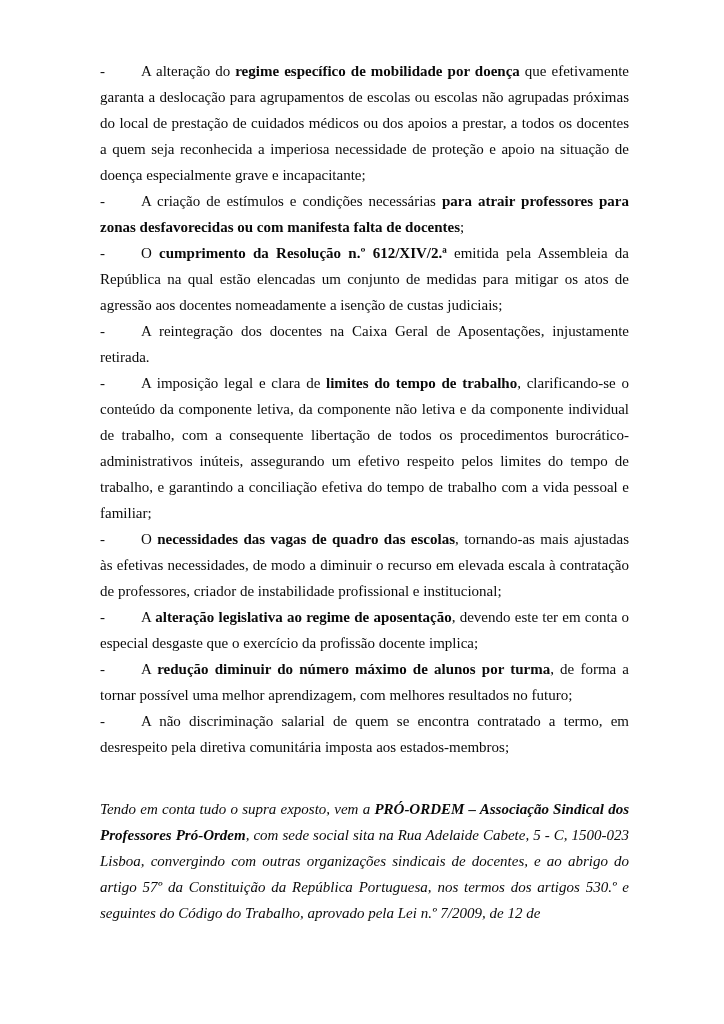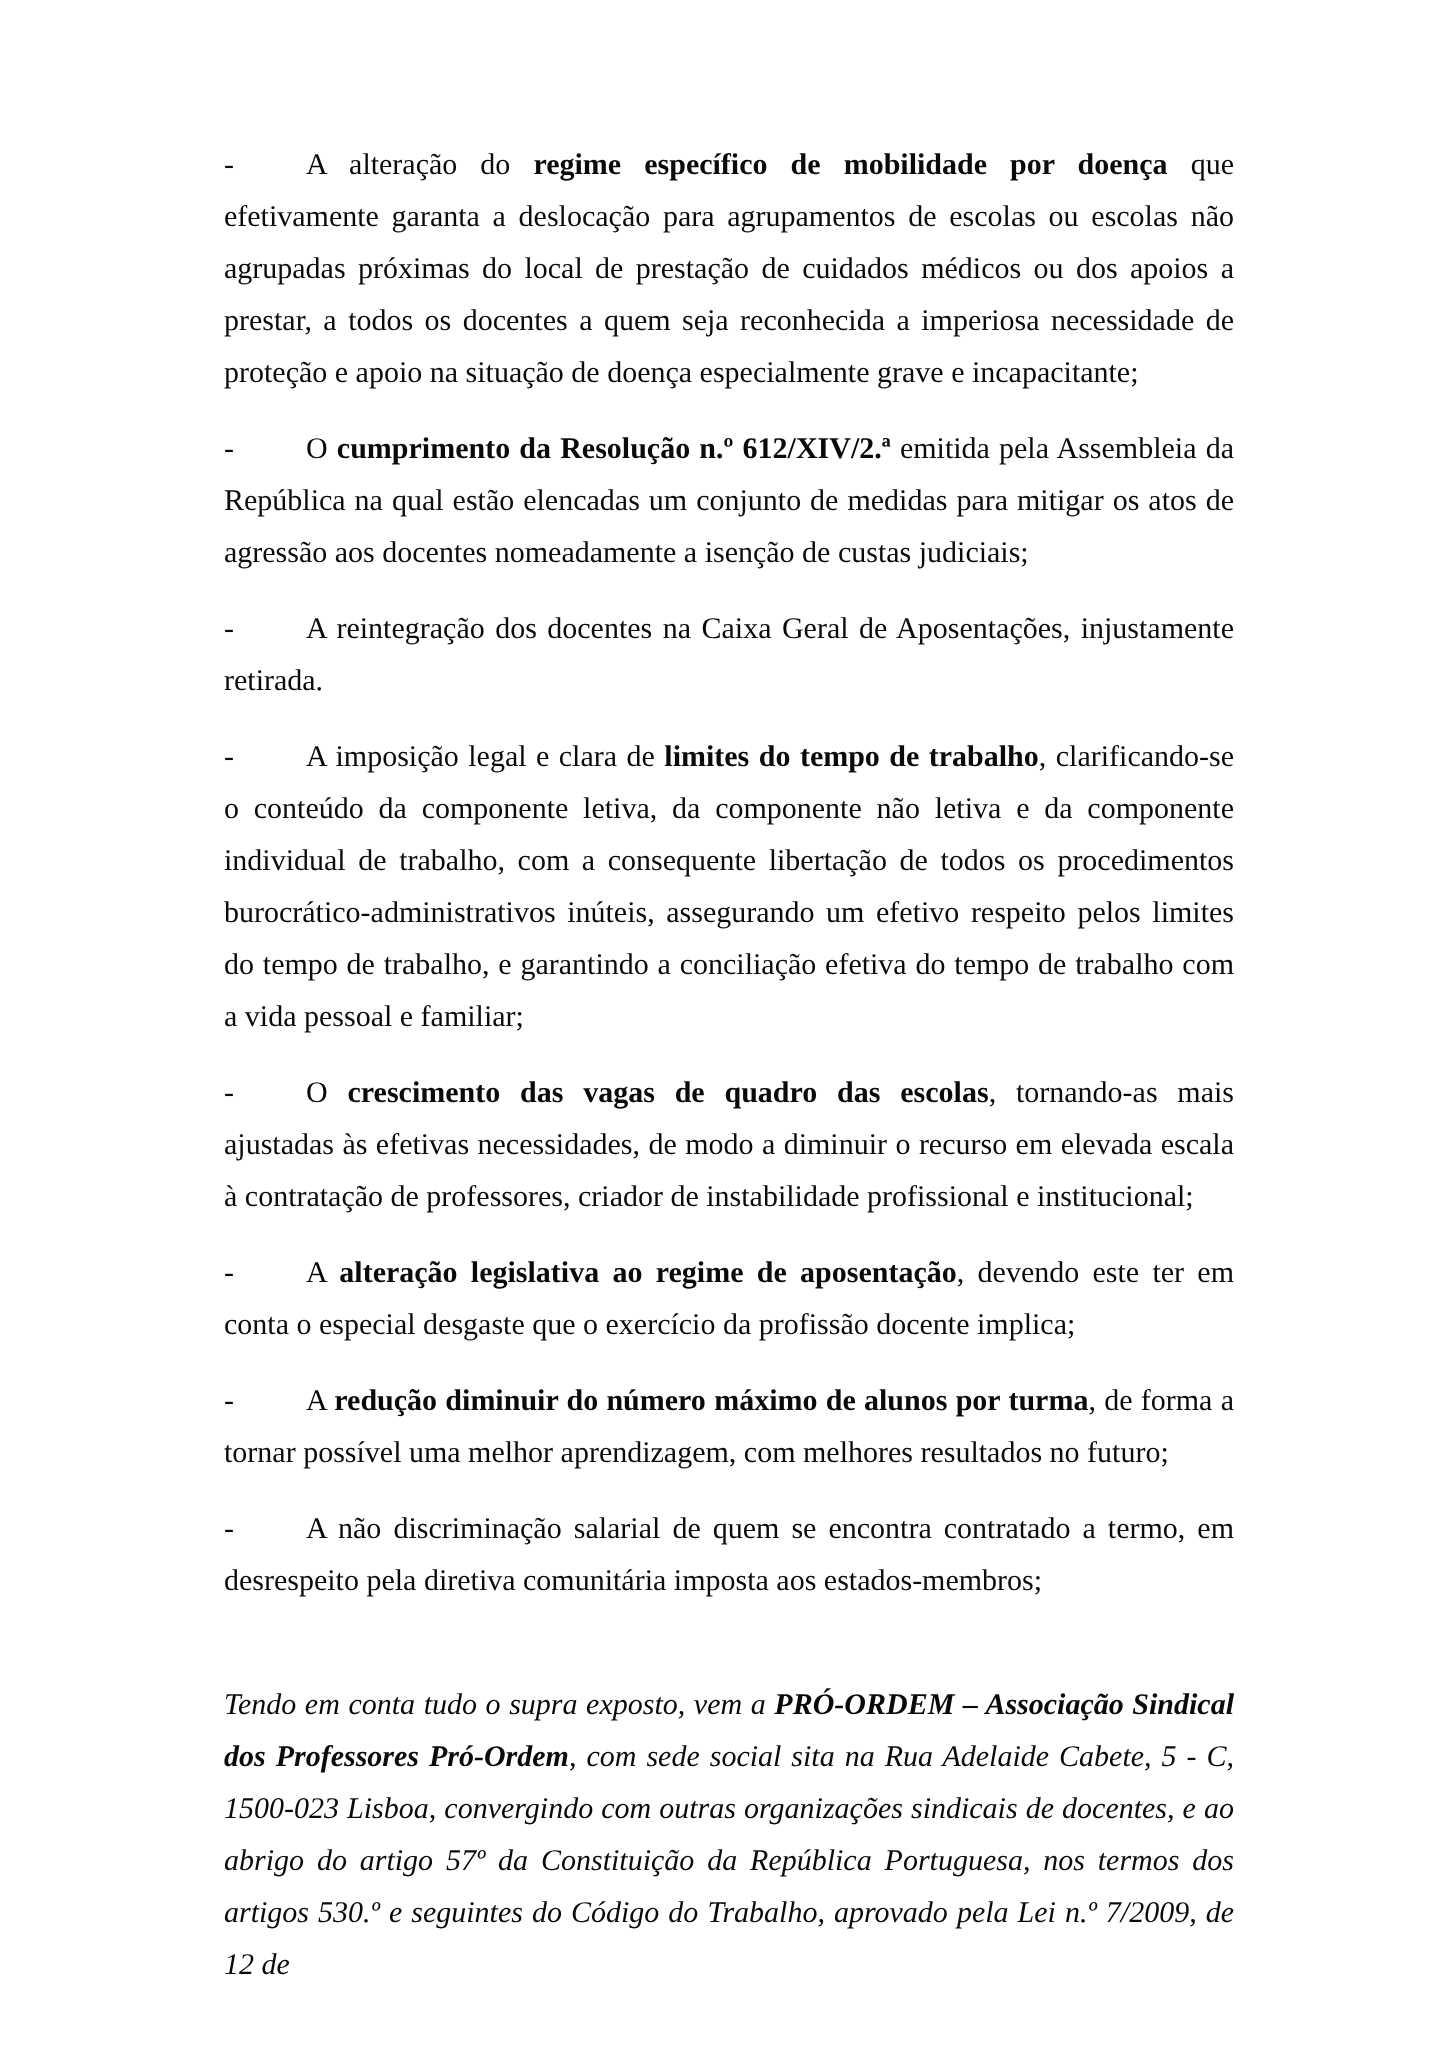--- a/index.html
+++ b/index.html
@@ -19,21 +19,21 @@
   .text-block {
     position: absolute;
     left: 100px;
     top: 58px;
     width: 529px;
     font-size: 15px;
     line-height: 26px;
     text-align: justify;
   }
   .text-block p {
-    margin: 12px;
+    margin: 0;
     padding: 0;
   }
   .bullet-marker {
     display: inline;
   }
   .bullet-tab {
     display: inline-block;
     width: 36px;
   }
   .closing-para {
@@ -42,23 +42,24 @@
   }
   strong { font-weight: bold; }
 </style>
 </head>
 <body>
 
 <div class="page">
   <div class="text-block">
     <div id="bullet-list">
         <p><span class="bullet-marker">-</span><span class="bullet-tab"></span>A alteração do <strong>regime específico de mobilidade por doença</strong> que efetivamente garanta a deslocação para agrupamentos de escolas ou escolas não agrupadas próximas do local de prestação de cuidados médicos ou dos apoios a prestar, a todos os docentes a quem seja reconhecida a imperiosa necessidade de proteção e apoio na situação de doença especialmente grave e incapacitante;</p>
+        <p><span class="bullet-marker">-</span><span class="bullet-tab"></span>A criação de estímulos e condições necessárias <strong>para atrair professores para zonas desfavorecidas ou com manifesta falta de docentes</strong>;</p>
         <p><span class="bullet-marker">-</span><span class="bullet-tab"></span>O <strong>cumprimento da Resolução n.º 612/XIV/2.ª</strong> emitida pela Assembleia da República na qual estão elencadas um conjunto de medidas para mitigar os atos de agressão aos docentes nomeadamente a isenção de custas judiciais;</p>
         <p><span class="bullet-marker">-</span><span class="bullet-tab"></span>A reintegração dos docentes na Caixa Geral de Aposentações, injustamente retirada.</p>
         <p><span class="bullet-marker">-</span><span class="bullet-tab"></span>A imposição legal e clara de <strong>limites do tempo de trabalho</strong>, clarificando-se o conteúdo da componente letiva, da componente não letiva e da componente individual de trabalho, com a consequente libertação de todos os procedimentos burocrático-administrativos inúteis, assegurando um efetivo respeito pelos limites do tempo de trabalho, e garantindo a conciliação efetiva do tempo de trabalho com a vida pessoal e familiar;</p>
-        <p><span class="bullet-marker">-</span><span class="bullet-tab"></span>O <strong>crescimento das vagas de quadro das escolas</strong>, tornando-as mais ajustadas às efetivas necessidades, de modo a diminuir o recurso em elevada escala à contratação de professores, criador de instabilidade profissional e institucional;</p>
+        <p><span class="bullet-marker">-</span><span class="bullet-tab"></span>O <strong>necessidades das vagas de quadro das escolas</strong>, tornando-as mais ajustadas às efetivas necessidades, de modo a diminuir o recurso em elevada escala à contratação de professores, criador de instabilidade profissional e institucional;</p>
         <p><span class="bullet-marker">-</span><span class="bullet-tab"></span>A <strong>alteração legislativa ao regime de aposentação</strong>, devendo este ter em conta o especial desgaste que o exercício da profissão docente implica;</p>
         <p><span class="bullet-marker">-</span><span class="bullet-tab"></span>A <strong>redução diminuir do número máximo de alunos por turma</strong>, de forma a tornar possível uma melhor aprendizagem, com melhores resultados no futuro;</p>
         <p><span class="bullet-marker">-</span><span class="bullet-tab"></span>A não discriminação salarial de quem se encontra contratado a termo, em desrespeito pela diretiva comunitária imposta aos estados-membros;</p>
       </div>
     <p id="closing-para" class="closing-para">Tendo em conta tudo o supra exposto, vem a <strong>PRÓ-ORDEM – Associação Sindical dos Professores Pró-Ordem</strong>, com sede social sita na Rua Adelaide Cabete, 5 - C, 1500-023 Lisboa, convergindo com outras organizações sindicais de docentes, e ao abrigo do artigo 57º da Constituição da República Portuguesa, nos termos dos artigos 530.º e seguintes do Código do Trabalho,  aprovado  pela Lei n.º 7/2009, de 12 de</p>
   </div>
 </div>
 
 </body></html>

